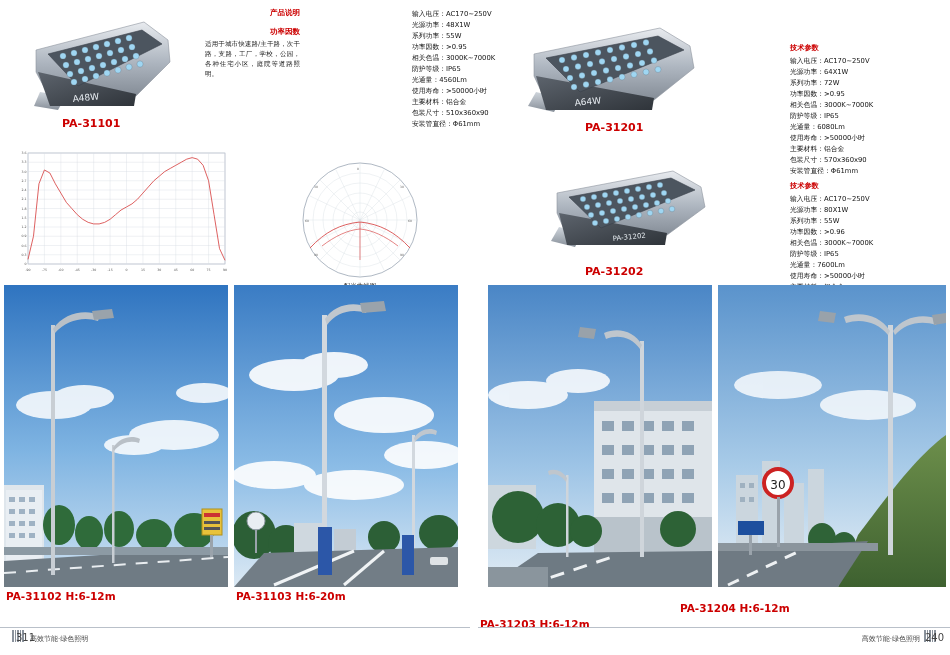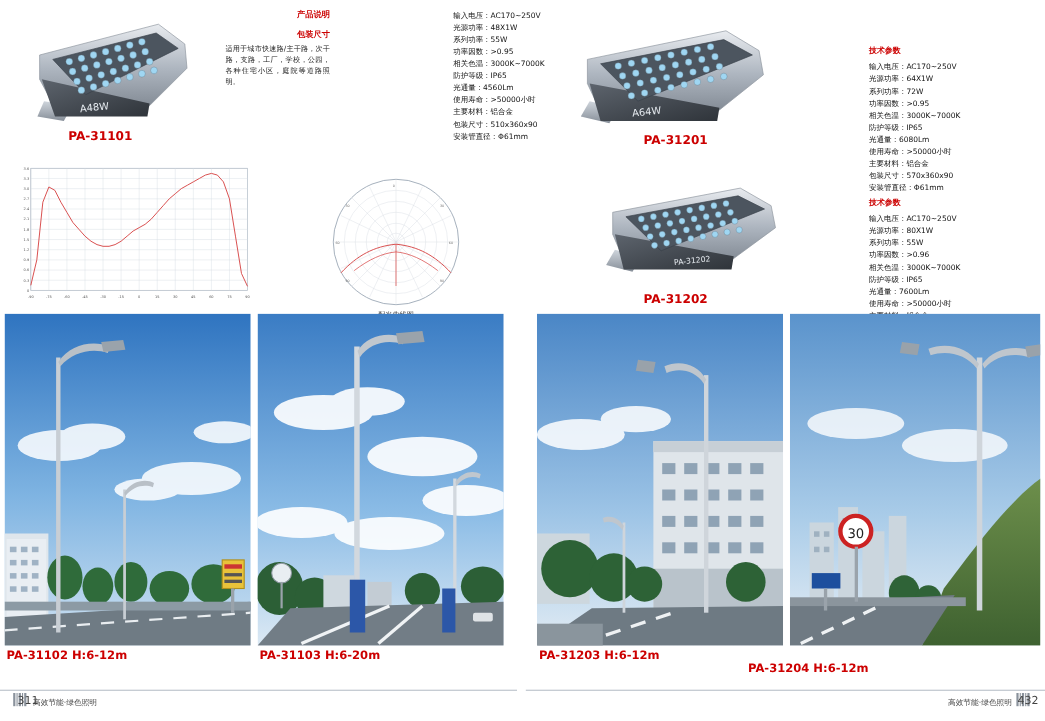--- a/index.html
+++ b/index.html
@@ -22,21 +22,21 @@
   #lamp1-code { position:absolute; left:62px; top:117px; font-size:11px; }
 
   
   #desc-col { position:absolute; left:205px; top:8px; width:95px; }
   #desc-col .h { font-size:7.5px; color:#cc0000; font-weight:bold; margin-bottom:2px;text-align:right; }
   #desc-col .p { font-size:6.5px; color:#222; line-height:1.55; text-align:justify; }
   #desc-col .gap { height:7px; }
 
   
   .spec-block { position:absolute; font-size:6.8px; color:#111; line-height:1.62; }
-  .spec-block .hd { color:#cc0000; font-weight:bold; font-size:7.2px; margin-bottom:2px;font-family:Liberation Mono, monospace; }
+  .spec-block .hd { color:#cc0000; font-weight:bold; font-size:7.2px; margin-bottom:2px; }
   #spec1 { left:412px; top:9px; width:110px; }
   #spec2 { left:790px; top:42px; width:120px; }
   #spec3 { left:790px; top:180px; width:120px; }
 
   
   #lamp2 { position:absolute; left:520px; top:20px; width:190px; height:105px; }
   #lamp2-code { position:absolute; left:585px; top:121px; font-size:11px; }
   #lamp3 { position:absolute; left:545px; top:163px; width:175px; height:95px; }
   #lamp3-code { position:absolute; left:585px; top:265px; font-size:11px; }
 
@@ -50,21 +50,21 @@
 
   
   .photo { position:absolute; top:285px; height:302px; overflow:hidden; }
   .cap { position:absolute; top:590px; font-size:10.5px; }
   #ph1 { left:4px;   width:224px; }
   #ph2 { left:234px; width:224px; }
   #ph3 { left:488px; width:224px; }
   #ph4 { left:718px; width:228px; }
   #cap1 { left:6px; }
   #cap2 { left:236px; }
-  #cap3 { left:490px; }
+  #cap3 { left:480px;margin-top:28px; }
   #cap4 { left:680px;margin-top:12px; }
 
   
   .foot-rule { position:absolute; top:627px; height:1px; background:#b9c0c9; }
   #fr-left { left:0; width:470px; }
   #fr-right { left:478px; width:472px; }
   #pg-left { position:absolute; left:16px; top:632px; font-size:10px; color:#444; }
   #pg-right { position:absolute; right:6px; top:632px; font-size:10px; color:#444; }
   #foot-left { position:absolute; left:30px; top:634px; font-size:7px; color:#444; }
   #foot-right { position:absolute; right:30px; top:634px; font-size:7px; color:#444; }
@@ -134,21 +134,21 @@
           <circle cx="122" cy="54" r="3.1"></circle>
       </g>
       <text x="55" y="92" font-size="9" fill="#e6ebf0" font-family="DejaVu Sans" transform="rotate(-6 55 92)">A48W</text>
     </svg>
   </div>
   <div id="lamp1-code" class="red-title">PA-31101</div>
 
   <div id="desc-col">
     <div class="h">产品说明</div>
     <div class="gap"></div>
-    <div class="h">包装尺寸</div>
+    <div class="h">功率因数</div>
     <div class="p">适用于城市快速路/主干路，次干路，支路，工厂，学校，公园，各种住宅小区，庭院等道路照明。</div>
   </div>
 
   <div class="spec-block" id="spec1">
       <div class="spec-line"><span>输入电压：</span><span>AC170~250V</span></div>
       <div class="spec-line"><span>光源功率：</span><span>48X1W</span></div>
       <div class="spec-line"><span>系列功率：</span><span>55W</span></div>
       <div class="spec-line"><span>功率因数：</span><span>&gt;0.95</span></div>
       <div class="spec-line"><span>相关色温：</span><span>3000K~7000K</span></div>
       <div class="spec-line"><span>防护等级：</span><span>IP65</span></div>
@@ -613,17 +613,17 @@
   <div class="cap red-title" id="cap1">PA-31102 H:6-12m</div>
   <div class="cap red-title" id="cap2">PA-31103 H:6-20m</div>
   <div class="cap red-title" id="cap3">PA-31203 H:6-12m</div>
   <div class="cap red-title" id="cap4">PA-31204 H:6-12m</div>
 
   <div class="foot-rule" id="fr-left"></div>
   <div class="foot-rule" id="fr-right"></div>
   <div class="foot-bars" id="fb-left"><i></i><i></i><i></i><i></i><i></i></div>
   <div class="foot-bars" id="fb-right"><i></i><i></i><i></i><i></i><i></i></div>
   <div id="pg-left">311</div>
-  <div id="pg-right">432</div>
+  <div id="pg-right">240</div>
   <div id="foot-left">高效节能·绿色照明</div>
   <div id="foot-right">高效节能·绿色照明</div>
 
 </div>
 
 </body></html>

